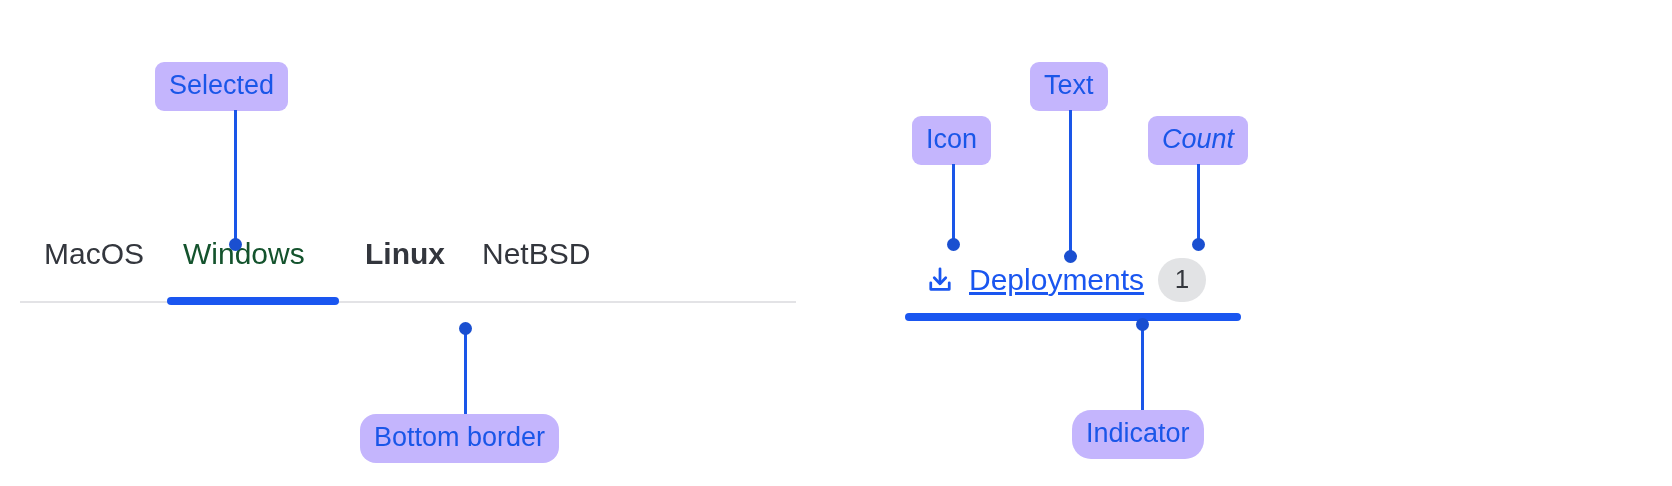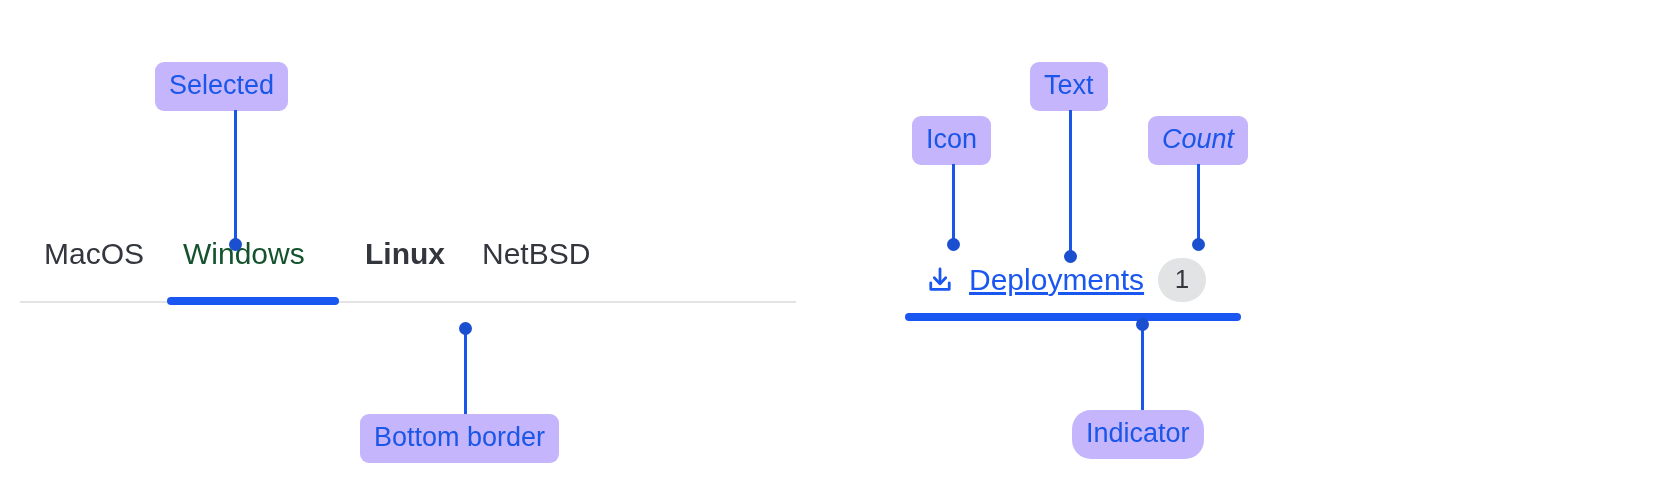--- a/index.html
+++ b/index.html
@@ -154,21 +154,21 @@
     <span id="right-tab-label">Deployments</span>
     <span id="deployments-count">1</span>
   </div>
   <div id="right-indicator"></div>
 </div>
 
 <div class="anno-label" style="left:155px; top:62px;">Selected</div>
 <div class="anno-line" style="left:234px; top:110px; height:132px;"></div>
 <div class="anno-dot" style="left:229px; top:238px;"></div>
 
-<div class="anno-label" style="left:360px; top:414px;">Bottom border</div>
+<div class="anno-label" style="left:360px; top:414px;border-radius:16px;">Bottom border</div>
 <div class="anno-line" style="left:464px; top:330px; height:84px;"></div>
 <div class="anno-dot" style="left:459px; top:322px;"></div>
 
 <div class="anno-label" style="left:912px; top:116px;">Icon</div>
 <div class="anno-line" style="left:952px; top:164px; height:78px;"></div>
 <div class="anno-dot" style="left:947px; top:238px;"></div>
 
 <div class="anno-label" style="left:1030px; top:62px;">Text</div>
 <div class="anno-line" style="left:1069px; top:110px; height:145px;"></div>
 <div class="anno-dot" style="left:1064px; top:250px;"></div>

